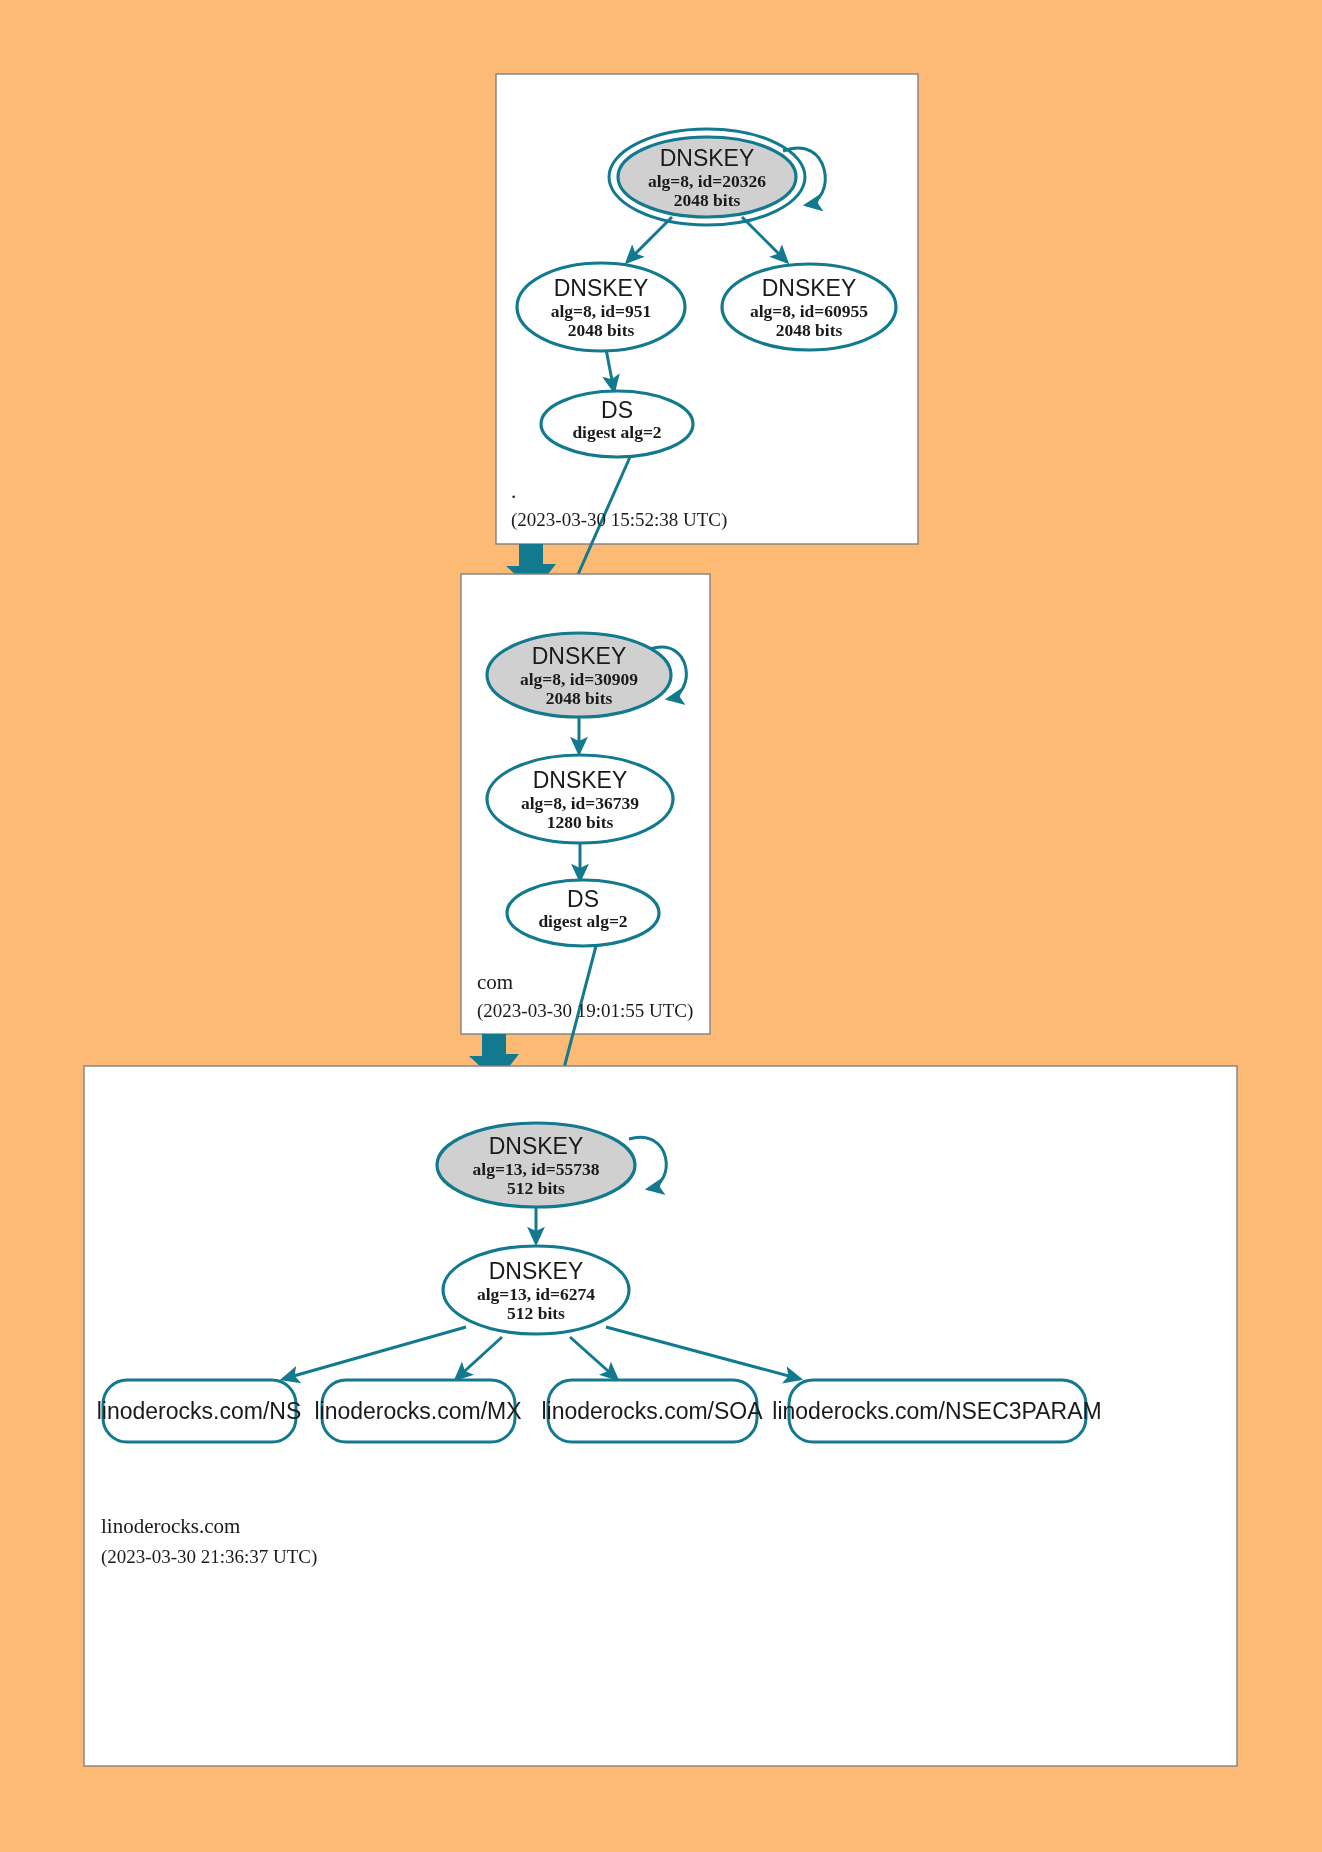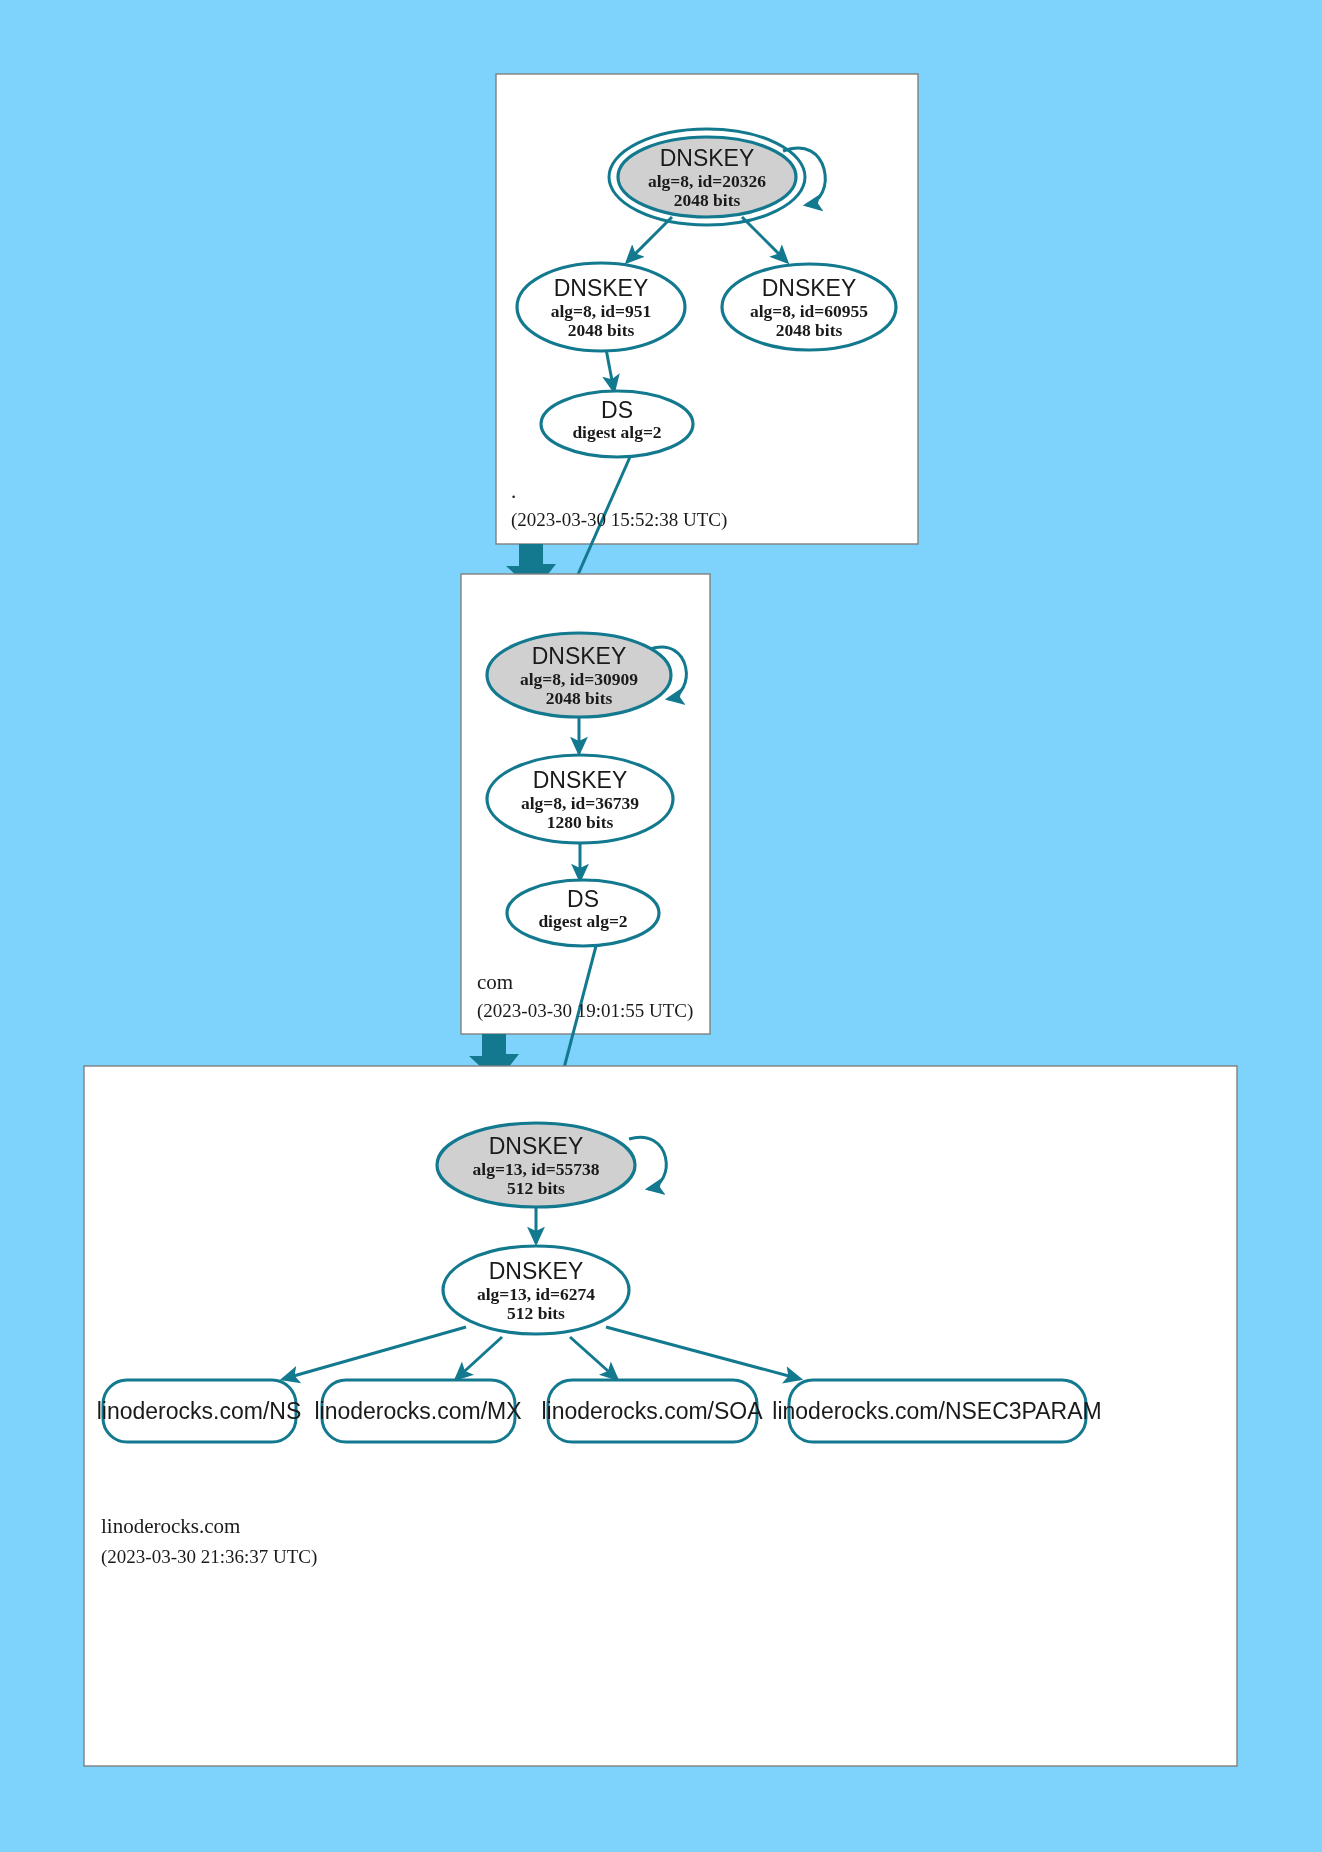--- a/index.html
+++ b/index.html
@@ -7,21 +7,21 @@
     padding: 0;
     background: #ffffff;
   }
   body {
     font-family: "Liberation Sans", sans-serif;
   }
   #canvas {
     position: relative;
     width: 1322px;
     height: 1852px;
-    background: #7dd3fc;
+    background: #fdba74;
     overflow: hidden;
   }
   svg.graph {
     position: absolute;
     top: 0;
     left: 0;
     width: 1322px;
     height: 1852px;
   }
   .zone-box {

